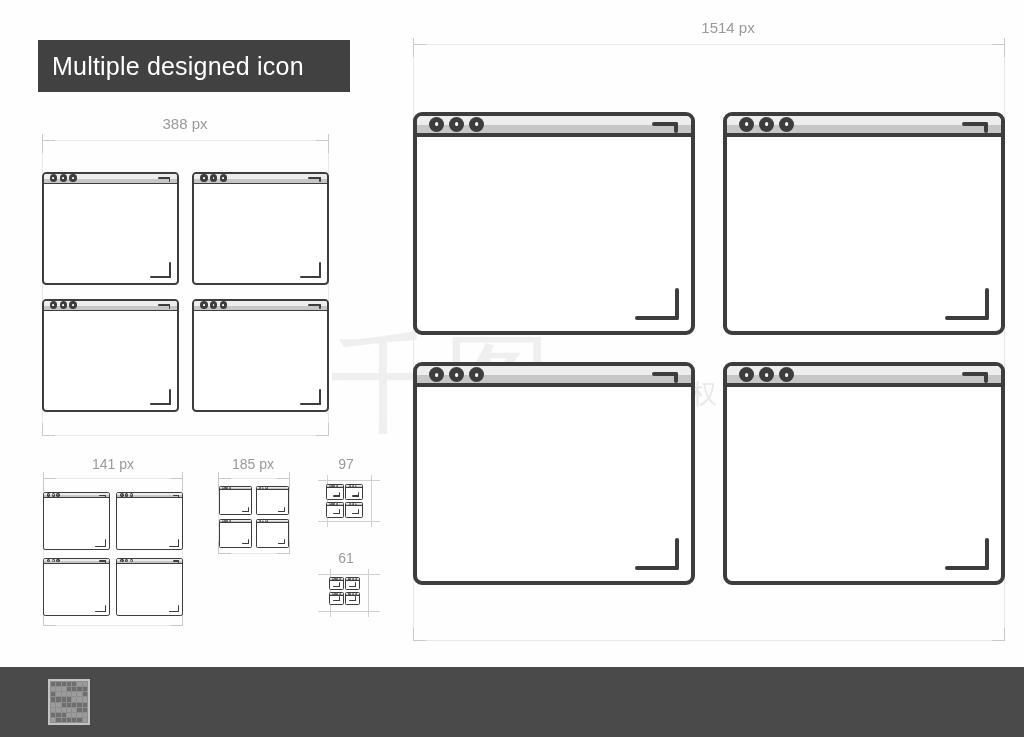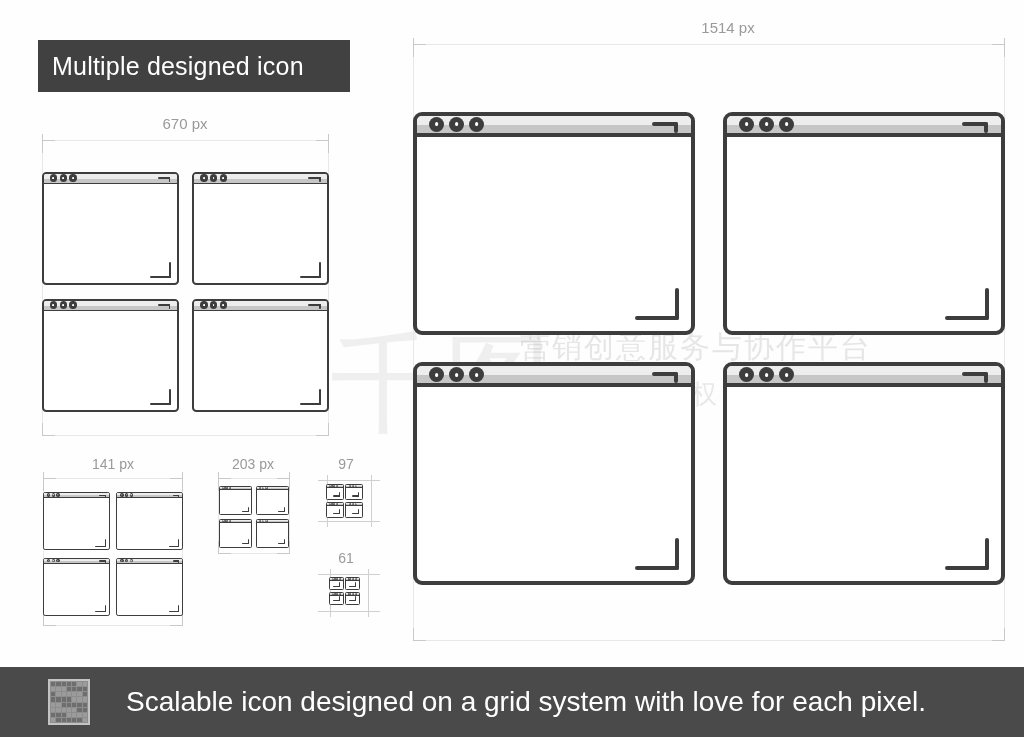--- a/index.html
+++ b/index.html
@@ -224,21 +224,20 @@
     margin-left: 36px;
     white-space: nowrap;
     line-height: 1;
   }
 </style>
 </head>
 <body>
 
 <div id="watermark">
   <div class="wm-logo">千图</div>
-  <div class="wm-line1">营销创意服务与协作平台</div>
   <div class="wm-line2">用请获取授权</div>
 </div>
 
 <div class="abs" id="title-banner">
   <span class="title-text">Multiple designed icon</span>
 </div>
 
 <div class="abs meas-label" style="left:603px; top:20px; width:250px;">1514 px</div>
 <div class="rule" style="left:413px; top:44px; width:592px;">
   <span class="end left"></span>
@@ -330,21 +329,21 @@
           <span class="v" style="width: 3.6px; height: 11px;"></span>
         </span>
       </div>
       <span class="elbow-br" style="position: absolute; right: 12px; bottom: 11px; width: 44px; height: 32px;">
         <span class="v" style="width: 3.8px; height: 32px;"></span>
         <span class="h" style="width: 44px; height: 3.8px;"></span>
       </span>
     </div>
   </div>
 
-<div class="abs meas-label" style="left:85px; top:116px; width:200px;">670 px</div>
+<div class="abs meas-label" style="left:85px; top:116px; width:200px;">388 px</div>
 <div class="rule" style="left:42px; top:140px; width:287px;">
   <span class="end left"></span>
   <span class="end right"></span>
 </div>
 <div class="abs guide-box" id="guide-512" style="left:42px; top:140px; width:287px; height:296px;">
   <span class="tick tl" style="left:-1px;  top:-1px;  width:11px; height:11px;"></span>
   <span class="tick tr" style="right:-1px; top:-1px;  width:11px; height:11px;"></span>
   <span class="tick bl" style="left:-1px;  bottom:-1px; width:11px; height:11px;"></span>
   <span class="tick br" style="right:-1px; bottom:-1px; width:11px; height:11px;"></span>
 </div>
@@ -526,21 +525,21 @@
           <span class="v" style="width: 1.1px; height: 2.60135px;"></span>
         </span>
       </div>
       <span class="elbow-br" style="position: absolute; right: 2.83784px; bottom: 2.60135px; width: 10.4054px; height: 7.56757px;">
         <span class="v" style="width: 1.1px; height: 7.56757px;"></span>
         <span class="h" style="width: 10.4054px; height: 1.1px;"></span>
       </span>
     </div>
   </div>
 
-<div class="abs meas-label small" style="left:205px; top:457px; width:96px;">203 px</div>
+<div class="abs meas-label small" style="left:205px; top:457px; width:96px;">185 px</div>
 <div class="rule" style="left:218px; top:478px; width:72px;">
   <span class="end left"></span>
   <span class="end right"></span>
 </div>
 <div class="abs guide-box" id="guide-128" style="left:218px; top:478px; width:72px; height:76px;">
   <span class="tick tl" style="left:-1px;  top:-1px;  width:8px; height:8px;"></span>
   <span class="tick tr" style="right:-1px; top:-1px;  width:8px; height:8px;"></span>
   <span class="tick bl" style="left:-1px;  bottom:-1px; width:8px; height:8px;"></span>
   <span class="tick br" style="right:-1px; bottom:-1px; width:8px; height:8px;"></span>
 </div>
@@ -871,14 +870,13 @@
       <span style="background: rgb(155, 155, 155);"></span>
       <span style="background: rgb(155, 155, 155);"></span>
       <span style="background: rgb(155, 155, 155);"></span>
       <span style="background: rgb(110, 110, 110);"></span>
       <span style="background: rgb(110, 110, 110);"></span>
       <span style="background: rgb(110, 110, 110);"></span>
       <span style="background: rgb(110, 110, 110);"></span>
       <span style="background: rgb(110, 110, 110);"></span>
       <span style="background: rgb(155, 155, 155);"></span>
     </div>
-  <div id="banner-text">Scalable icon designed on a grid system with love for each pixel.</div>
 </div>
 
 </body></html>

